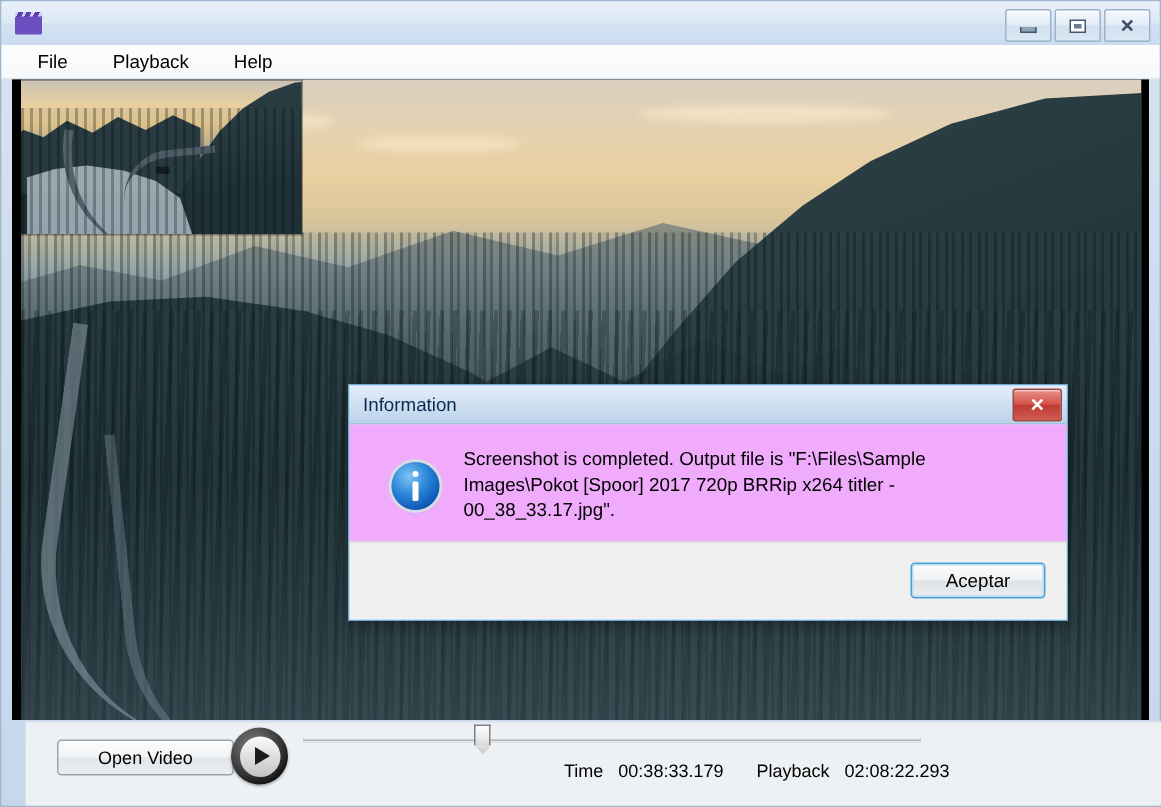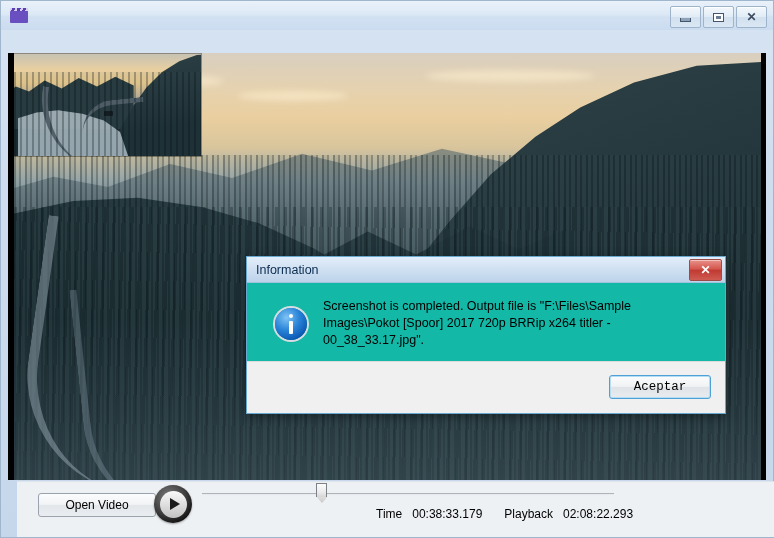--- a/index.html
+++ b/index.html
@@ -487,21 +487,21 @@
     border-radius: 3px;
     box-shadow: 0 0 0 1px #a9d3ec inset;
     cursor: default;
     box-sizing: border-box;
     font-family: "Liberation Sans", sans-serif;
   }
 
   
   .dialog {
     position: absolute;
-    left: 246px;
+    left: 232px;
     top: 256px;
     width: 480px;
     height: 158px;
     background: #f0f0f0;
     border: 1px solid #69a8d0;
     box-shadow: 0 3px 10px rgba(0,0,0,0.35);
     box-sizing: border-box;
     z-index: 40;
   }
   .dlg-titlebar {
@@ -534,21 +534,21 @@
     font-weight: bold;
     cursor: default;
     box-shadow: inset 0 1px 0 rgba(255,255,255,0.45);
   }
   .dlg-body {
     position: absolute;
     left: 0;
     top: 26px;
     right: 0;
     height: 81px;
-    background: #14b8a6;
+    background: #f0abfc;
     display: flex;
     align-items: center;
     box-sizing: border-box;
   }
   .dlg-icon {
     width: 32px;
     height: 32px;
     margin-left: 28px;
     margin-right: 16px;
     flex: 0 0 auto;
@@ -588,31 +588,31 @@
     bottom: 0;
     right: 0;
     height: 51px;
     background: #f0f0f0;
     border-top: 1px solid #dcdcdc;
   }
   .btn-ok {
     position: absolute;
     right: 14px;
     top: 13px;
-    width: 102px;
+    width: 90px;
     height: 24px;
     font-size: 12.5px;
     color: #000;
     background: linear-gradient(to bottom, #fbfcfd 0%, #f0f2f4 47%, #e0e3e7 52%, #e9ecef 100%);
     border: 1px solid #4ea1d6;
     border-radius: 3px;
     box-shadow: 0 0 0 1px #b4dcf2 inset;
     cursor: default;
     box-sizing: border-box;
-    font-family: Liberation Mono, monospace;
+    font-family: Liberation Sans, sans-serif;
   }
 </style>
 </head>
 <body>
 
 <div class="app-window">
   <div class="frame"></div>
 
   <div class="titlebar">
     <div class="title-icon">
@@ -625,20 +625,25 @@
       </div>
       <div class="winbtn">
         <span class="g-max"></span>
       </div>
       <div class="winbtn">
         <span class="g-close">✕</span>
       </div>
     </div>
   </div>
 
+  <div class="menubar">
+    <div class="menuitem">File</div>
+    <div class="menuitem">Playback</div>
+    <div class="menuitem">Help</div>
+  </div>
 
   <div class="videoarea">
     <div class="letterbox-left"></div>
     <div class="letterbox-right"></div>
 
     <div class="scene">
       <div class="cloud" style="left:8%; top:5%; width:150px; height:14px;"></div>
       <div class="cloud" style="left:30%; top:9%; width:110px; height:10px;"></div>
       <div class="cloud" style="left:55%; top:4%; width:170px; height:12px;"></div>
       <div class="ridge-far"></div>

